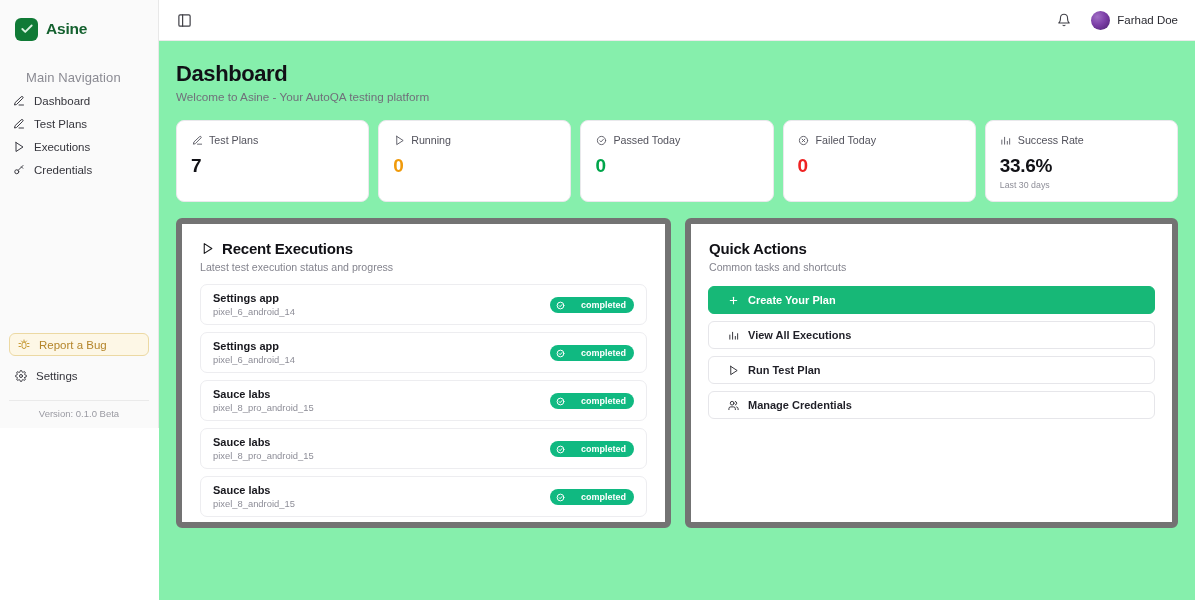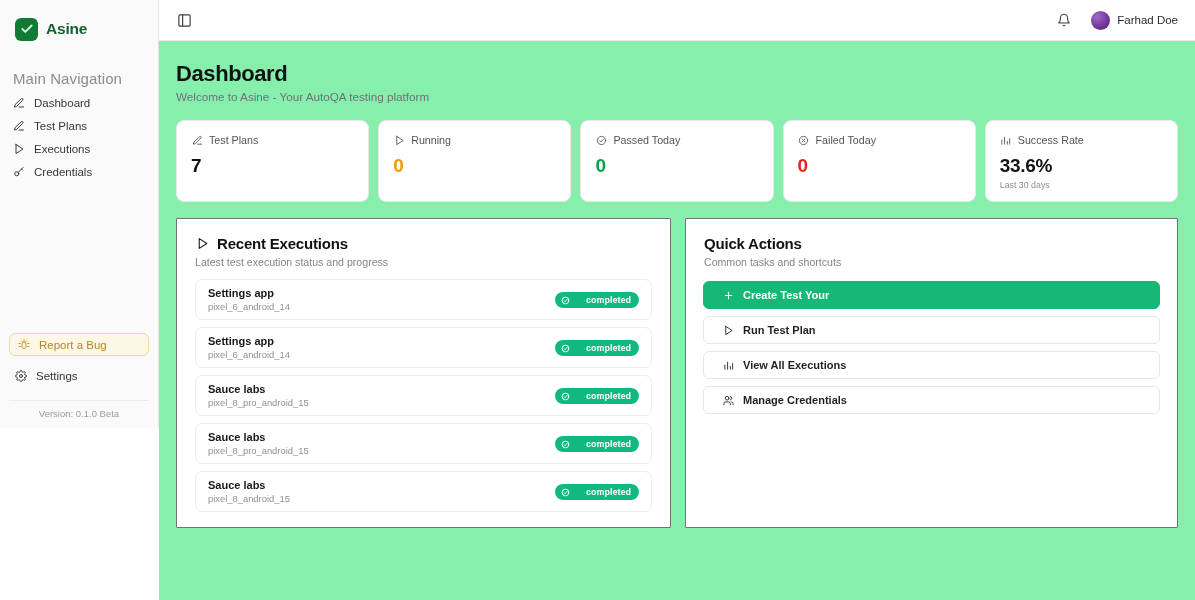--- a/index.html
+++ b/index.html
@@ -48,23 +48,23 @@
   }
   .brand-mark svg { display:block; }
   .brand-name {
     font-size: 15.5px;
     font-weight: bold;
     color: #14612f;
     letter-spacing: -0.2px;
   }
 
   .nav-section-label {
-    font-size: 15px;
+    font-size: 13px;
     color: #8b8b93;
-    padding: 26px 0 5px 13px;
+    padding: 26px 0 5px 26px;
     letter-spacing: 0.1px;
   }
 
   .nav { padding: 0 8px; }
   .nav-item {
     display: flex;
     align-items: center;
     gap: 9px;
     height: 22px;
     margin-bottom: 0;
@@ -169,22 +169,22 @@
   .stat-sub { font-size: 8.8px; color: #8e8e98; margin-top: 3px; }
 
   
   .panels {
     display: flex;
     gap: 14px;
     margin-top: 16px;
   }
   .panel {
     background: #ffffff;
-    border: 1px solid #737373;
-    border-radius: 1px;
+    border: 6px solid #737373;
+    border-radius: 6px;
   }
   .panel-exec { width: 495px; flex: 0 0 495px; height: 310px; }
   .panel-qa { flex: 1 1 auto; height: 310px; }
 
   .panel-head { padding: 16px 18px 0 18px; }
   .panel-title {
     display: flex; align-items: center; gap: 8px;
     font-size: 15px; font-weight: bold; color: #111116; letter-spacing: -0.2px;
   }
   .panel-title .ico { width: 14px; height: 14px; flex:0 0 14px; display:flex;align-items:center;justify-content:center; }
@@ -527,47 +527,47 @@
 
           <div class="qa-list">
 
             <div class="qa-btn qa-primary">
               <span class="ico">
                 <svg width="11" height="11" viewBox="0 0 24 24" fill="none" stroke="#ffffff" stroke-width="2.4" stroke-linecap="round" stroke-linejoin="round">
                     <line x1="12" y1="5" x2="12" y2="19"></line>
                     <line x1="5" y1="12" x2="19" y2="12"></line>
                   </svg>
               </span>
-              <span>Create Test Your</span>
-            </div>
-
-            <div class="qa-btn qa-secondary">
-              <span class="ico">
-                <svg width="11" height="11" viewBox="0 0 24 24" fill="none" stroke="#27272e" stroke-width="2" stroke-linecap="round" stroke-linejoin="round">
-                    <polygon points="6 3 20 12 6 21 6 3"></polygon>
-                  </svg>
-              </span>
-              <span>Run Test Plan</span>
+              <span>Create Your Plan</span>
             </div>
 
             <div class="qa-btn qa-secondary">
               <span class="ico">
                 <svg width="11" height="11" viewBox="0 0 24 24" fill="none" stroke="#27272e" stroke-width="2" stroke-linecap="round" stroke-linejoin="round">
                     <line x1="4" y1="20" x2="4" y2="11"></line>
                     <line x1="10" y1="20" x2="10" y2="5"></line>
                     <line x1="16" y1="20" x2="16" y2="14"></line>
                     <line x1="21" y1="20" x2="21" y2="8"></line>
                   </svg>
               </span>
               <span>View All Executions</span>
             </div>
 
             <div class="qa-btn qa-secondary">
               <span class="ico">
                 <svg width="11" height="11" viewBox="0 0 24 24" fill="none" stroke="#27272e" stroke-width="2" stroke-linecap="round" stroke-linejoin="round">
+                    <polygon points="6 3 20 12 6 21 6 3"></polygon>
+                  </svg>
+              </span>
+              <span>Run Test Plan</span>
+            </div>
+
+            <div class="qa-btn qa-secondary">
+              <span class="ico">
+                <svg width="11" height="11" viewBox="0 0 24 24" fill="none" stroke="#27272e" stroke-width="2" stroke-linecap="round" stroke-linejoin="round">
                     <path d="M16 21v-2a4 4 0 0 0-4-4H6a4 4 0 0 0-4 4v2"></path>
                     <circle cx="9" cy="7" r="4"></circle>
                     <path d="M22 21v-2a4 4 0 0 0-3-3.87"></path>
                     <path d="M16 3.13a4 4 0 0 1 0 7.75"></path>
                   </svg>
               </span>
               <span>Manage Credentials</span>
             </div>
 
           </div>

